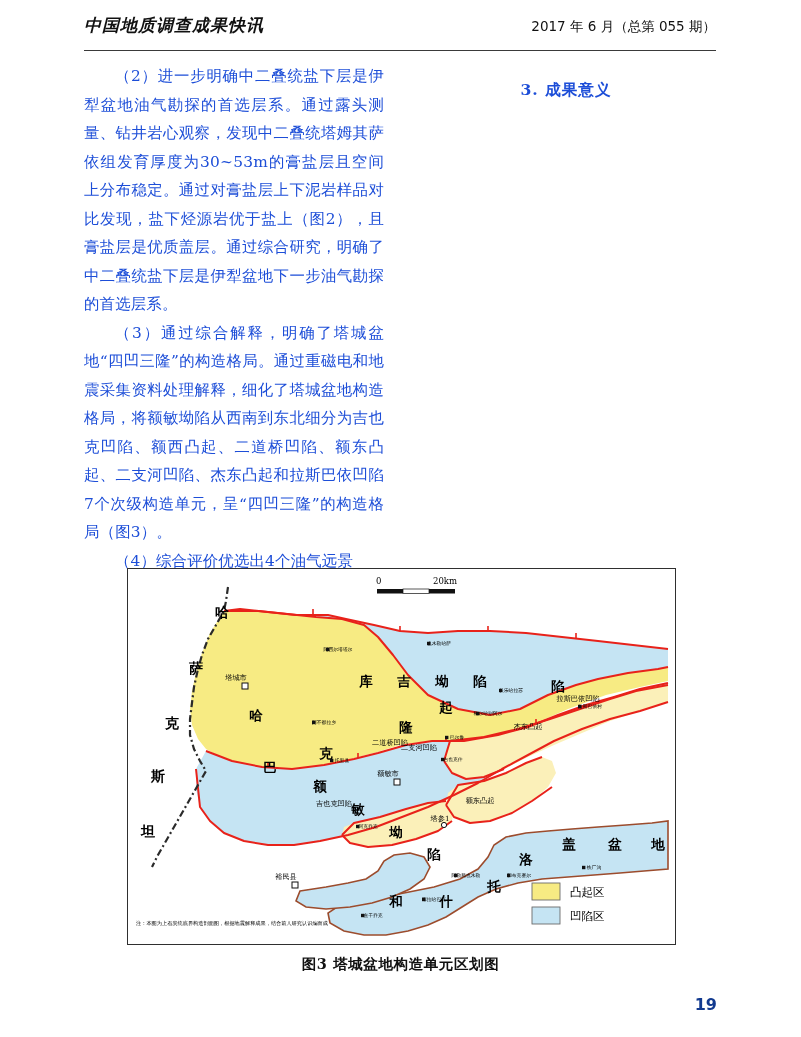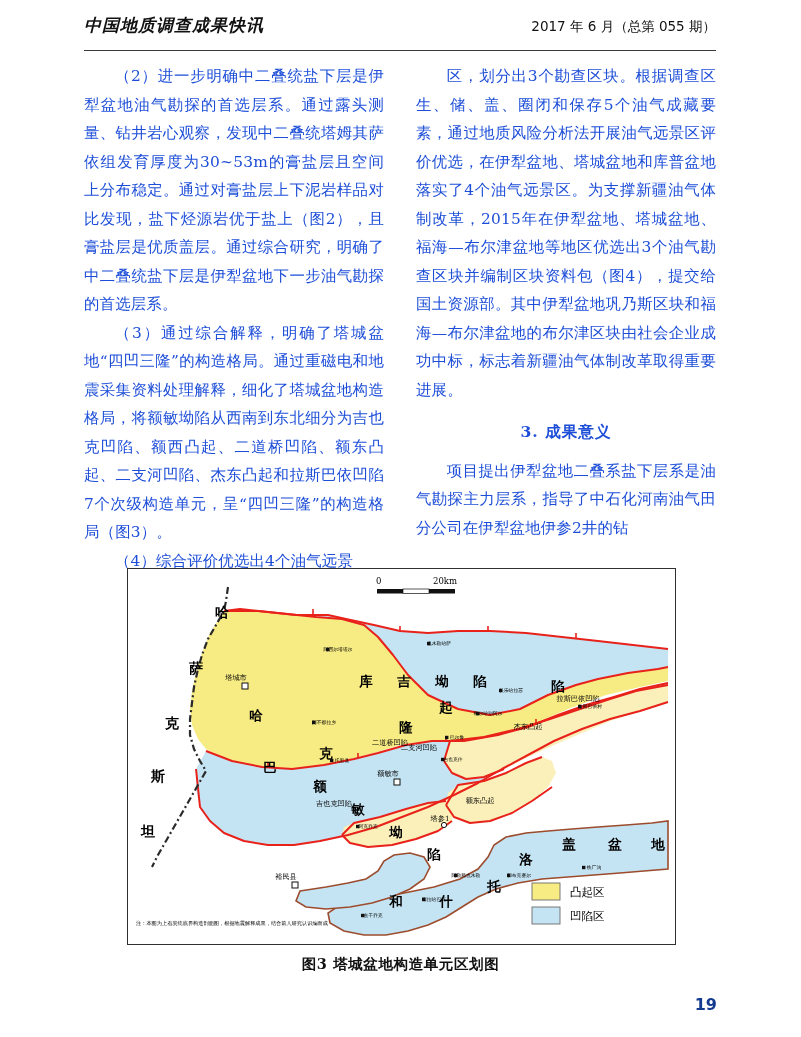--- a/index.html
+++ b/index.html
@@ -133,23 +133,21 @@
 
 <div id="columns">
 
   <div class="column">
     <p class="para">（2）进一步明确中二叠统盐下层是伊犁盆地油气勘探的首选层系。通过露头测量、钻井岩心观察，发现中二叠统塔姆其萨依组发育厚度为30~53m的膏盐层且空间上分布稳定。通过对膏盐层上下泥岩样品对比发现，盐下烃源岩优于盐上（图2），且膏盐层是优质盖层。通过综合研究，明确了中二叠统盐下层是伊犁盆地下一步油气勘探的首选层系。</p>
     <p class="para">（3）通过综合解释，明确了塔城盆地“四凹三隆”的构造格局。通过重磁电和地震采集资料处理解释，细化了塔城盆地构造格局，将额敏坳陷从西南到东北细分为吉也克凹陷、额西凸起、二道桥凹陷、额东凸起、二支河凹陷、杰东凸起和拉斯巴依凹陷7个次级构造单元，呈“四凹三隆”的构造格局（图3）。</p>
     <p class="para">（4）综合评价优选出4个油气远景</p>
   </div>
 
   <div class="column">
-    <p class="para">区，划分出3个勘查区块。根据调查区生、储、盖、圈闭和保存5个油气成藏要素，通过地质风险分析法开展油气远景区评价优选，在伊犁盆地、塔城盆地和库普盆地落实了4个油气远景区。为支撑新疆油气体制改革，2015年在伊犁盆地、塔城盆地、福海—布尔津盆地等地区优选出3个油气勘查区块并编制区块资料包（图4），提交给国土资源部。其中伊犁盆地巩乃斯区块和福海—布尔津盆地的布尔津区块由社会企业成功中标，标志着新疆油气体制改革取得重要进展。</p>
     <p class="para section-title">3. 成果意义</p>
-    <p class="para">项目提出伊犁盆地二叠系盐下层系是油气勘探主力层系，指导了中石化河南油气田分公司在伊犁盆地伊参2井的钻</p>
   </div>
 
 </div>
 
 <div id="figure-box">
   <svg id="map-svg" width="545" height="373" viewBox="0 0 545 373">
 
     <path fill="#f7eb83" stroke="none" d="M96,42 L112,40 L150,44 L188,48 L214,50 L236,56 L250,68 L265,86
              L280,106 L300,126 L330,140 L362,146 L392,140 L420,126 L448,116
              L470,110 L500,104 L530,100 L540,98

